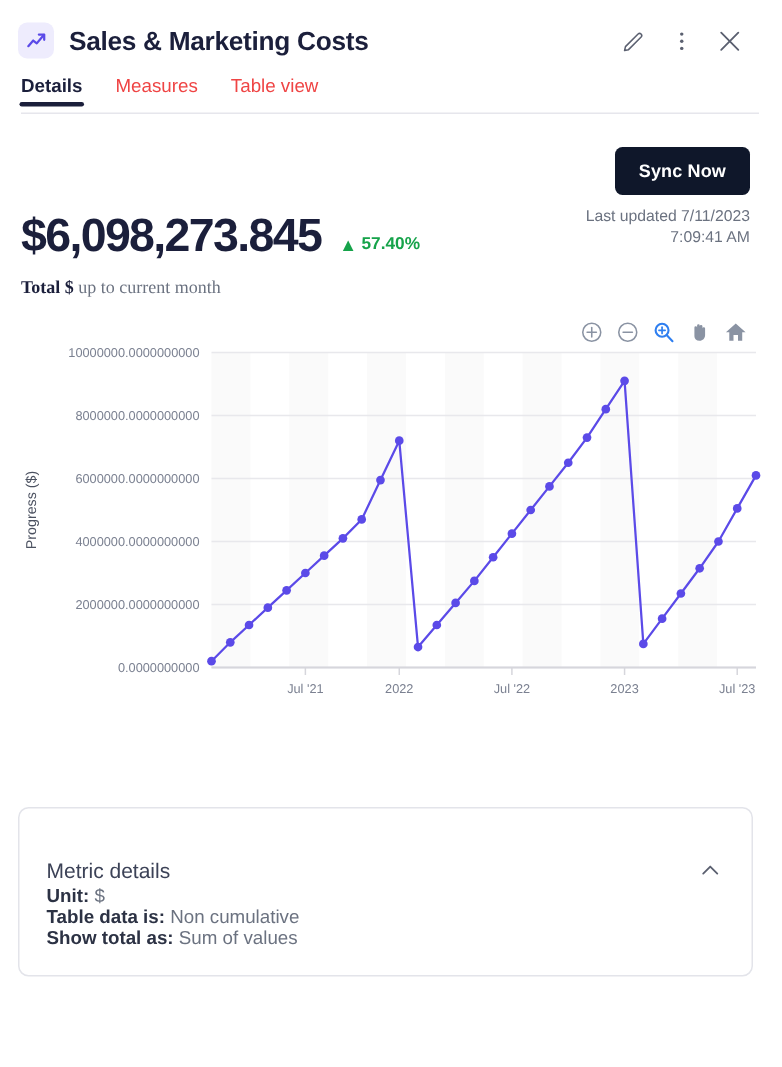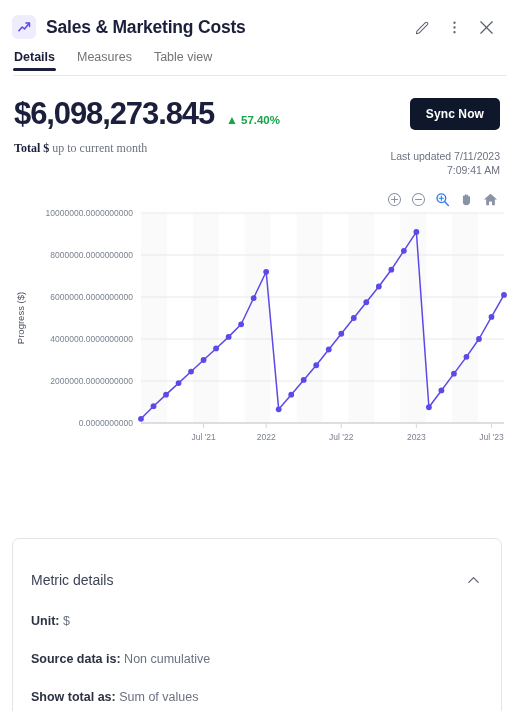--- a/index.html
+++ b/index.html
@@ -30,52 +30,52 @@
   }
   .hdr-btn svg { display: block; }
 
   
   .tabs { display: flex; align-items: center; padding: 0 14px; height: 32px; position: relative; }
   .tabs:after {
     content: ""; position: absolute; left: 14px; right: 8px; bottom: 0;
     height: 1px; background: #e6e6ec;
   }
   .tab {
-    font-size: 12.5px; color: #737373; padding: 0 0 7px 0; margin-right: 22px;
+    font-size: 12.5px; color: #ef4444; padding: 0 0 7px 0; margin-right: 22px;
     cursor: pointer; position: relative; background: none; border: none;
     font-family: inherit;
   }
   .tab.active { color: #1b1f3b; font-weight: 600; }
   .tab.active:after {
     content: ""; position: absolute; left: -1px; right: -1px; bottom: 0;
     height: 3px; background: #1b1f3b; border-radius: 2px; z-index: 2;
   }
 
   
   .kpi { display: flex; align-items: flex-start; padding: 20px 14px 0 14px; }
-  .kpi-left { flex: 1 1 auto; min-width: 0; }
+  .kpi-left { flex: 1 1 auto; min-width: 0; margin-top: 43px; }
   .kpi-value-row { display: flex; align-items: baseline; }
   .kpi-value {
     font-size: 31px; font-weight: 700; letter-spacing: -1.1px; color: #1b1f3b;
     white-space: nowrap;
   }
   .kpi-delta {
     display: flex; align-items: center; gap: 3px; margin-left: 12px;
     color: #16a34a; font-size: 11.5px; font-weight: 700;
   }
   .kpi-delta .arrow { font-size: 12px; line-height: 1; }
   .kpi-sub { margin-top: 9px; font-size: 12px; color: #6b7280; font-family: Liberation Serif, serif; }
   .kpi-sub b { color: #1b1f3b; font-weight: 700; }
   .kpi-right { flex: 0 0 auto; text-align: right; padding-top: 2px; }
   .sync-btn {
     display: inline-block; background: #0f172a; color: #fff; border: none;
     border-radius: 5px; font-size: 12px; font-weight: 700; padding: 9px 16px;
     cursor: pointer; font-family: inherit; letter-spacing: .1px;
   }
-  .updated { margin-top: 19px; font-size: 10.5px; color: #6b7280; line-height: 1.35; }
+  .updated { margin-top: 7px; font-size: 10.5px; color: #6b7280; line-height: 1.35; }
 
   
   .chart-wrap { position: relative; margin: 14px 10px 0 10px; height: 270px; }
   .chart-toolbar {
     position: absolute; right: 6px; top: 0; display: flex; align-items: center; gap: 8px;
   }
   .tb-btn {
     width: 16px; height: 16px; display: flex; align-items: center; justify-content: center;
     background: none; border: none; cursor: pointer; color: #8a93a3;
   }
@@ -91,21 +91,21 @@
     border: 1px solid #e3e4ea; border-radius: 7px; background: #fff;
     padding: 16px 18px 18px 18px;
   }
   .details-head { display: flex; align-items: center; margin-top: 15px; }
   .details-title { font-size: 14px; color: #3c4257; font-weight: 400; }
   .collapse-btn {
     margin-left: auto; background: none; border: none; cursor: pointer;
     color: #5b6070; width: 20px; height: 20px; display: flex;
     align-items: center; justify-content: center;
   }
-  .detail-row { margin-top: 24px; font-size: 12.5px; color: #6b7280; }
+  .detail-row { margin-top: 0; font-size: 12.5px; color: #6b7280; }
   .detail-row b { color: #2c3244; font-weight: 700; }
 </style>
 </head>
 <body>
 
 <div class="app">
 
   <div class="header">
     <span class="title-icon">
       <svg width="15" height="15" viewBox="0 0 16 16">
@@ -271,20 +271,20 @@
       <button class="collapse-btn">
         <svg width="15" height="15" viewBox="0 0 16 16">
           <polyline points="3,10 8,5 13,10" fill="none" stroke="#5b6070" stroke-width="1.3" stroke-linecap="round" stroke-linejoin="round"></polyline>
         </svg>
       </button>
     </div>
     <div class="detail-row">
       <b>Unit:</b><span> $</span>
     </div>
     <div class="detail-row">
-      <b>Source data is:</b><span> Non cumulative</span>
+      <b>Table data is:</b><span> Non cumulative</span>
     </div>
     <div class="detail-row">
       <b>Show total as:</b><span> Sum of values</span>
     </div>
   </div>
 
 </div>
 
 </body></html>

